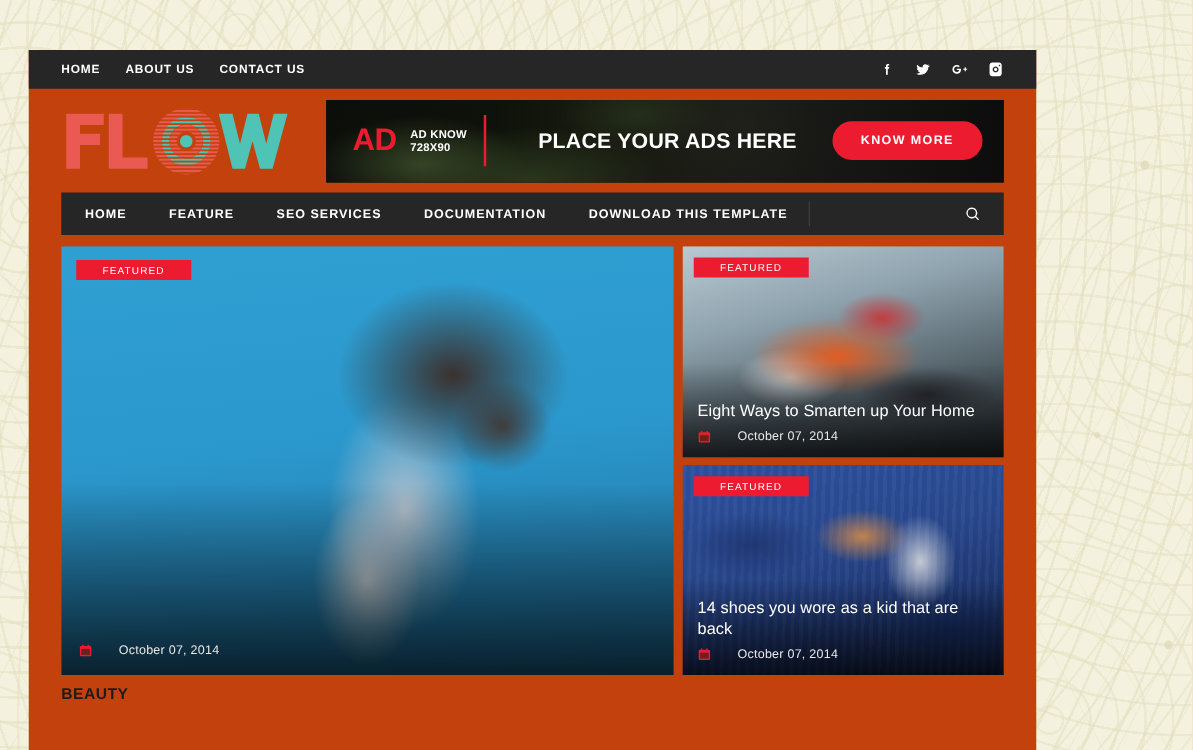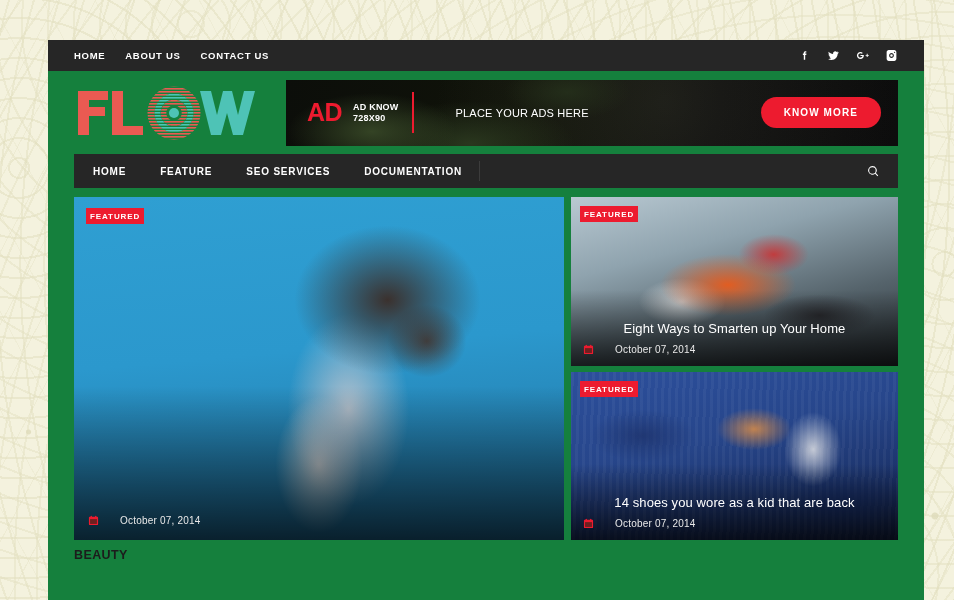--- a/index.html
+++ b/index.html
@@ -22,22 +22,22 @@
       repeating-radial-gradient(circle at 2% 28%, transparent 0 9px, rgba(226,223,191,.55) 9px 11px, transparent 11px 20px),
       repeating-radial-gradient(circle at 20% 4%, transparent 0 12px, rgba(226,223,191,.45) 12px 14px, transparent 14px 26px),
       repeating-radial-gradient(circle at 99% 44%, transparent 0 11px, rgba(226,223,191,.5) 11px 13px, transparent 13px 24px),
       repeating-radial-gradient(circle at 88% 96%, transparent 0 10px, rgba(226,223,191,.45) 10px 12px, transparent 12px 22px),
       repeating-linear-gradient(118deg, transparent 0 16px, rgba(228,225,195,.4) 16px 17px, transparent 17px 34px),
       repeating-linear-gradient(-118deg, transparent 0 22px, rgba(228,225,195,.32) 22px 23px, transparent 23px 46px),
       linear-gradient(#f4f2de,#f4f2de);
   }
   
   #site{
-    position:absolute; left:48px; top:40px; width:876px; height:560px;
-    background:#15803d;
+    position:absolute; left:23px; top:40px; width:806px; height:560px;
+    background:#c2410c;
   }
   
   .topbar{
     height:31px; background:#262626; display:flex; align-items:center;
     justify-content:space-between; padding:0 26px 0 26px;
   }
   .topnav{ display:flex; gap:20px; }
   .topnav a{
     color:#ffffff; font-size:9.5px; font-weight:bold; letter-spacing:.7px;
     text-decoration:none; text-transform:uppercase; white-space:nowrap;
@@ -63,21 +63,21 @@
   .ad-ad{
     color:#ed1b2f; font-size:25px; font-weight:bold; letter-spacing:-.5px;
     margin-left:21px; line-height:1;
   }
   .ad-size{
     color:#ffffff; font-size:9px; font-weight:bold; line-height:11px;
     margin-left:11px; letter-spacing:.2px;
   }
   .ad-rule{ width:2px; height:41px; background:#ed1b2f; margin-left:13px; }
   .ad-main{
-    color:#ffffff; font-size:11px; font-weight:normal; letter-spacing:.2px;
+    color:#ffffff; font-size:17px; font-weight:bold; letter-spacing:.2px;
     margin-left:42px; white-space:nowrap;
   }
   .ad-btn{
     margin-left:auto; margin-right:17px; background:#ed1b2f; color:#fff;
     border:none; border-radius:17px; height:31px; padding:0 23px;
     font-family:inherit; font-size:10px; font-weight:bold; letter-spacing:1.1px;
     white-space:nowrap; cursor:pointer;
   }
   
   .mainnav{
@@ -99,25 +99,25 @@
   
   .hero{
     margin:9px 26px 0 26px; display:flex; gap:7px; height:343px;
   }
   .card{ position:relative; overflow:hidden; }
   .card-main{ flex:0 0 490px; }
   .card-col{ flex:1 1 auto; display:flex; flex-direction:column; gap:6px; }
   .card-s{ flex:1 1 50%; position:relative; overflow:hidden; }
   .badge{
     position:absolute; left:12px; top:11px; background:#ed1b2f; color:#fff;
-    font-size:8px; font-weight:bold; letter-spacing:.9px; padding:4px 4px 3px;
+    font-size:8px; font-weight:normal; letter-spacing:.9px; padding:4px 21px 3px;
     z-index:4; text-transform:uppercase;
   }
   .card-s .badge{ left:9px; top:9px; }
-  .cap{ position:absolute; left:0; right:0; bottom:0; padding:0 14px 14px; z-index:3;text-align:center; }
+  .cap{ position:absolute; left:0; right:0; bottom:0; padding:0 14px 14px; z-index:3; }
   .cap h3{
     color:#ffffff; font-size:14.5px; font-weight:normal; line-height:1.3;
     margin-bottom:8px; letter-spacing:.1px;
   }
   .card-s .cap{ padding:0 12px 11px; }
   .card-s .cap h3{ font-size:13px; margin-bottom:6px; }
   .meta{ display:flex; align-items:center; gap:21px; }
   .cal{ width:11px; height:11px; flex:0 0 auto; display:block; }
   .meta span{ color:#e8e8e8; font-size:10px; letter-spacing:.2px; }
   .shade{
@@ -236,20 +236,21 @@
       <div class="ad-main">PLACE YOUR ADS HERE</div>
       <button class="ad-btn">KNOW MORE</button>
     </div>
   </div>
 
   <nav class="mainnav">
     <a href="#">HOME</a>
     <a href="#">FEATURE</a>
     <a href="#">SEO SERVICES</a>
     <a href="#">DOCUMENTATION</a>
+    <a href="#">DOWNLOAD THIS TEMPLATE</a>
     <div class="nav-divider"></div>
     <div class="nav-search">
       <svg viewBox="0 0 24 24">
           <path d="M10 2a8 8 0 105 14.3l4.3 4.3 1.4-1.4-4.3-4.3A8 8 0 0010 2zm0 2a6 6 0 110 12 6 6 0 010-12z"></path>
         </svg>
     </div>
   </nav>
 
   <div class="hero">
 

